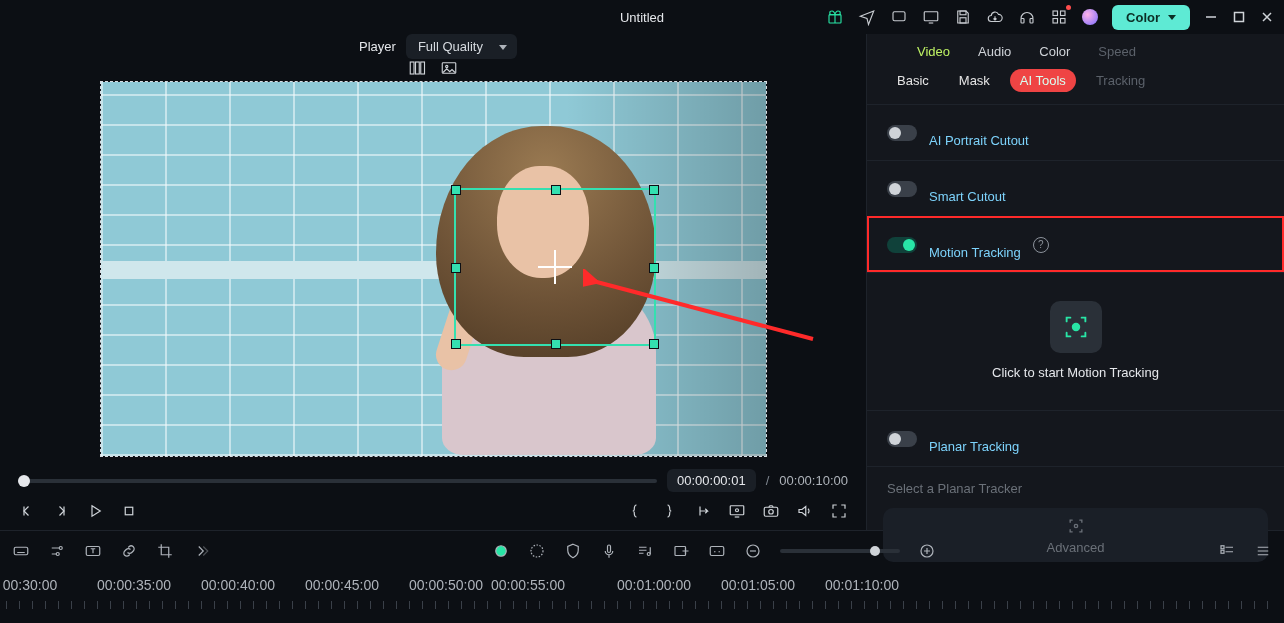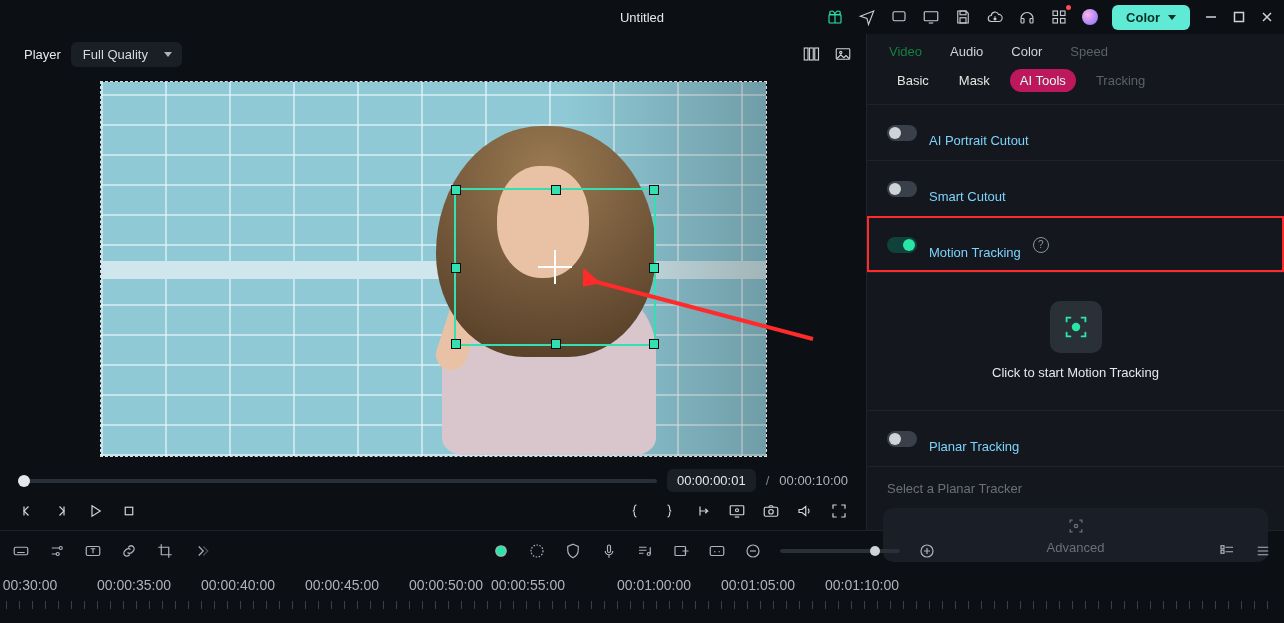--- a/index.html
+++ b/index.html
@@ -15,21 +15,21 @@
 .export-btn .chev{border-left:4px solid transparent;border-right:4px solid transparent;border-top:5px solid #0b2e25;}
 .winbtn{width:14px;height:14px;display:flex;align-items:center;justify-content:center;color:#cfd3d8;}
 .winbtn svg{width:12px;height:12px;stroke:#cfd3d8;stroke-width:1.5;fill:none;}
 .badge-dot{position:relative;}
 .badge-dot::after{content:"";position:absolute;top:-3px;right:-3px;width:5px;height:5px;background:#ff4d4d;border-radius:50%;}
 
 .workspace{display:flex;height:496px;}
 .left-pane{width:850px;display:flex;flex-direction:column;padding:0 8px;}
 .right-pane{flex:1;background:#14171d;border-left:1px solid #1e232b;display:flex;flex-direction:column;min-width:0;}
 
-.player-bar{height:40px;display:flex;align-items:center;justify-content:space-between;padding:0 6px;}
+.player-bar{height:40px;display:flex;align-items:center;justify-content:space-between;padding:0 6px;flex-direction:column;}
 .player-bar .pl-left{display:flex;align-items:center;gap:10px;}
 .qsel{background:#1a1f26;border-radius:6px;padding:5px 34px 5px 12px;position:relative;color:#d6dadf;}
 .qsel .chev{position:absolute;right:10px;top:50%;margin-top:-2px;border-left:4px solid transparent;border-right:4px solid transparent;border-top:5px solid #aeb3ba;}
 .pl-right{display:flex;gap:14px;align-items:center;}
 .pl-right .ico svg{width:18px;height:18px;stroke:#cfd3d8;fill:none;stroke-width:1.5;}
 
 .canvas-wrap{flex:1;display:flex;align-items:center;justify-content:center;position:relative;}
 .canvas-sel{position:relative;width:665px;height:374px;border:1px dashed #d8dde3;}
 .video-frame{position:absolute;inset:0;overflow:hidden;}
 .brick-wall{position:absolute;inset:0;background:#8fc9d6;}
@@ -66,25 +66,25 @@
 .dur{color:#aeb3ba;font-variant-numeric:tabular-nums;}
 
 .controls-row{display:flex;align-items:center;justify-content:space-between;padding:8px 10px 10px 10px;}
 .ctrl-group{display:flex;align-items:center;gap:16px;}
 .ctrl-group .ico svg,.ctrl-group .ico{width:18px;height:18px;}
 .ico{display:flex;align-items:center;justify-content:center;color:#cfd3d8;}
 .ico svg{stroke:#cfd3d8;fill:none;stroke-width:1.6;}
 
 .tabs-main{display:flex;gap:28px;padding:10px 22px 6px 22px;}
 .tabs-main span{color:#cfd3d8;}
-.tabs-main .active{color:#15803d;}
+.tabs-main .active{color:#bef264;margin-left:28px;}
 .tabs-main .disabled{color:#5b616a;}
 .subtabs{display:flex;gap:10px;padding:4px 20px 12px 20px;align-items:center;}
 .subtabs span{color:#e5e5e5;padding:4px 10px;border-radius:12px;}
-.subtabs .pill{background:#be185d;color:#d8fff2;}
+.subtabs .pill{background:#ef4444;color:#d8fff2;}
 .subtabs .disabled{color:#5b616a;}
 
 .panel-row{display:flex;align-items:center;gap:12px;padding:12px 20px;border-top:1px solid #1e232b;}
 .panel-row.hl{outline:2px solid #ff2a2a;outline-offset:-2px;}
 .toggle{width:30px;height:16px;border-radius:10px;background:#3a4049;position:relative;flex:0 0 auto;}
 .toggle .dot{position:absolute;width:12px;height:12px;border-radius:50%;background:#cfd3d8;top:2px;left:2px;}
 .toggle.on{background:#10413a;}
 .toggle.on .dot{background:#28e6a6;left:16px;}
 .panel-row .lbl{color:#7dd3fc;margin-top:16px;}
 .panel-row .help{width:14px;height:14px;border:1px solid #8c929b;border-radius:50%;display:flex;align-items:center;justify-content:center;font-size:10px;color:#8c929b;}

